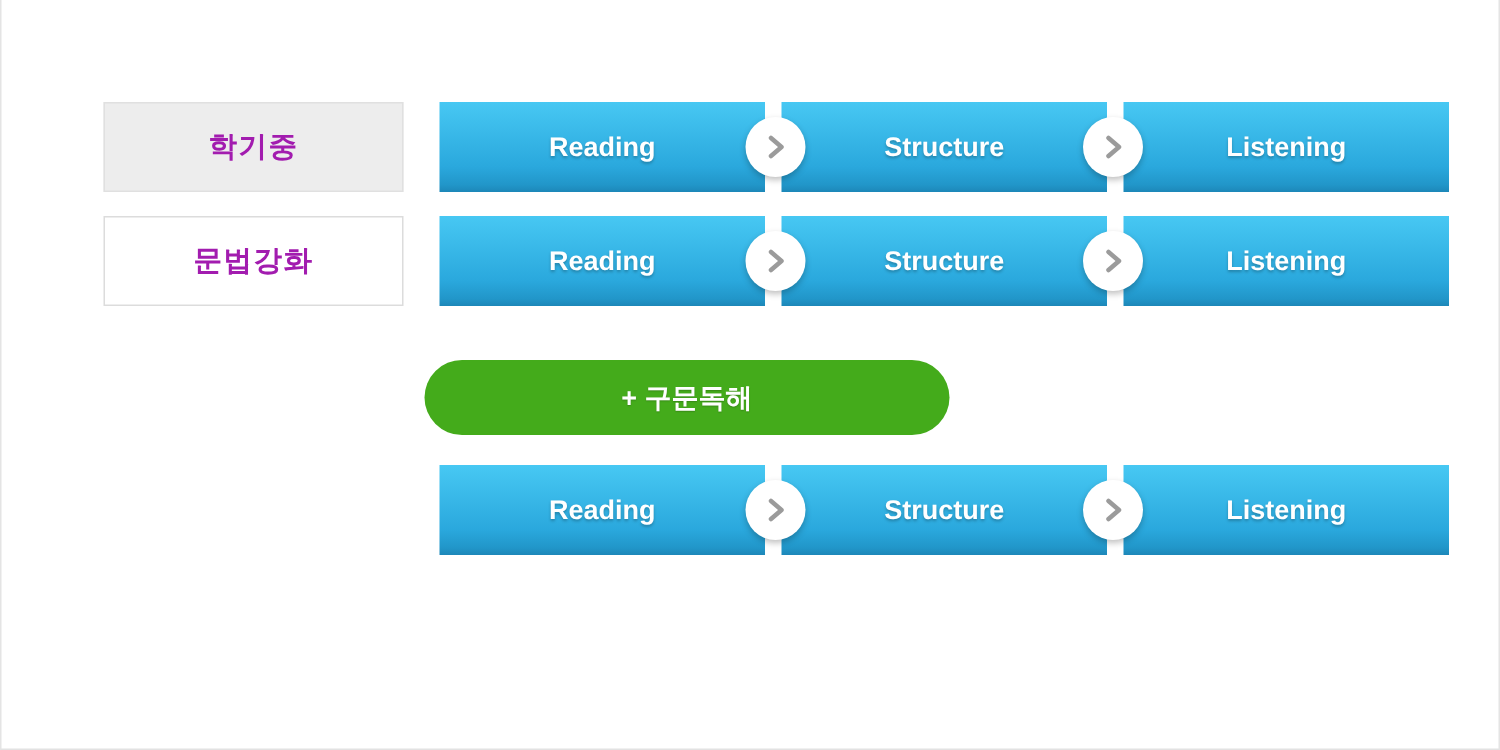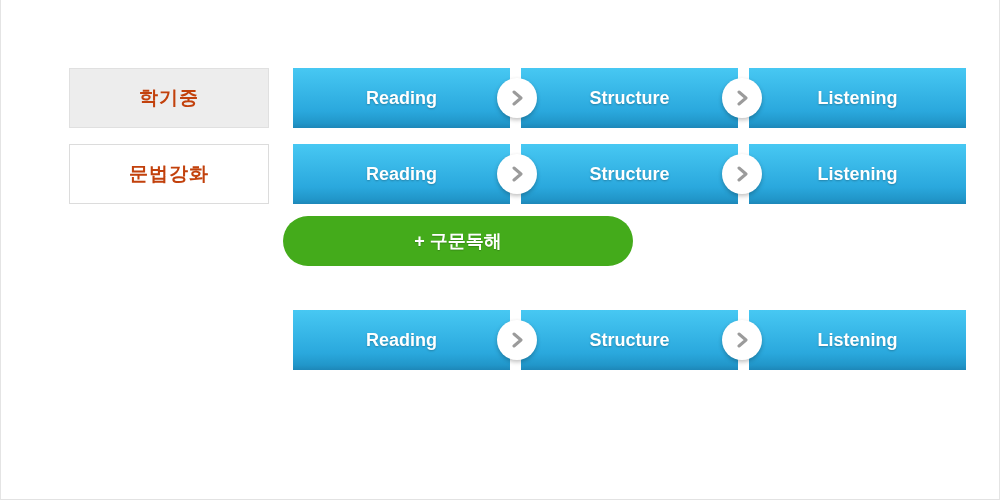--- a/index.html
+++ b/index.html
@@ -6,21 +6,21 @@
   body{font-family:"Liberation Sans","DejaVu Sans",sans-serif;}
   .page{
     position:relative;width:1000px;height:500px;background:#fff;overflow:hidden;
     border-left:1px solid #e4e4e4;border-right:1px solid #e4e4e4;border-bottom:1px solid #e2e2e2;
     box-sizing:border-box;
   }
   .row{position:absolute;left:0;width:100%;height:60px;}
   .label-box{
     position:absolute;left:68px;width:200px;height:60px;box-sizing:border-box;
     display:flex;align-items:center;justify-content:center;
-    font-size:19px;font-weight:bold;color:#c2410c;letter-spacing:1px;
+    font-size:19px;font-weight:bold;color:#a21caf;letter-spacing:1px;
     background:#fff;border:1px solid #dcdcdc;
   }
   .label-box.gray{background:#ededed;border:1px solid #e0e0e0;}
   .bar{
     position:absolute;left:292px;width:673px;height:60px;
     display:flex;column-gap:11px;
   }
   .seg{
     flex:1;height:100%;
     background:linear-gradient(to bottom,#47c8f3 0%,#2aa8dd 72%,#2196c9 92%,#1d87b8 100%);
@@ -80,21 +80,21 @@
           </svg>
       </div>
       <div class="circle c2">
         <svg width="16" height="16" viewBox="0 0 16 16">
             <polyline points="5,2 12,8 5,14" fill="none" stroke="#9b9b9b" stroke-width="3" stroke-linecap="round" stroke-linejoin="round"></polyline>
           </svg>
       </div>
     </div>
   </div>
 
-  <div class="pill" style="top:216px">+ 구문독해</div>
+  <div class="pill" style="top:240px">+ 구문독해</div>
 
   <div class="row" style="top:310px">
     <div class="bar">
       <div class="seg">Reading</div>
       <div class="seg">Structure</div>
       <div class="seg">Listening</div>
       <div class="circle c1">
         <svg width="16" height="16" viewBox="0 0 16 16">
             <polyline points="5,2 12,8 5,14" fill="none" stroke="#9b9b9b" stroke-width="3" stroke-linecap="round" stroke-linejoin="round"></polyline>
           </svg>

